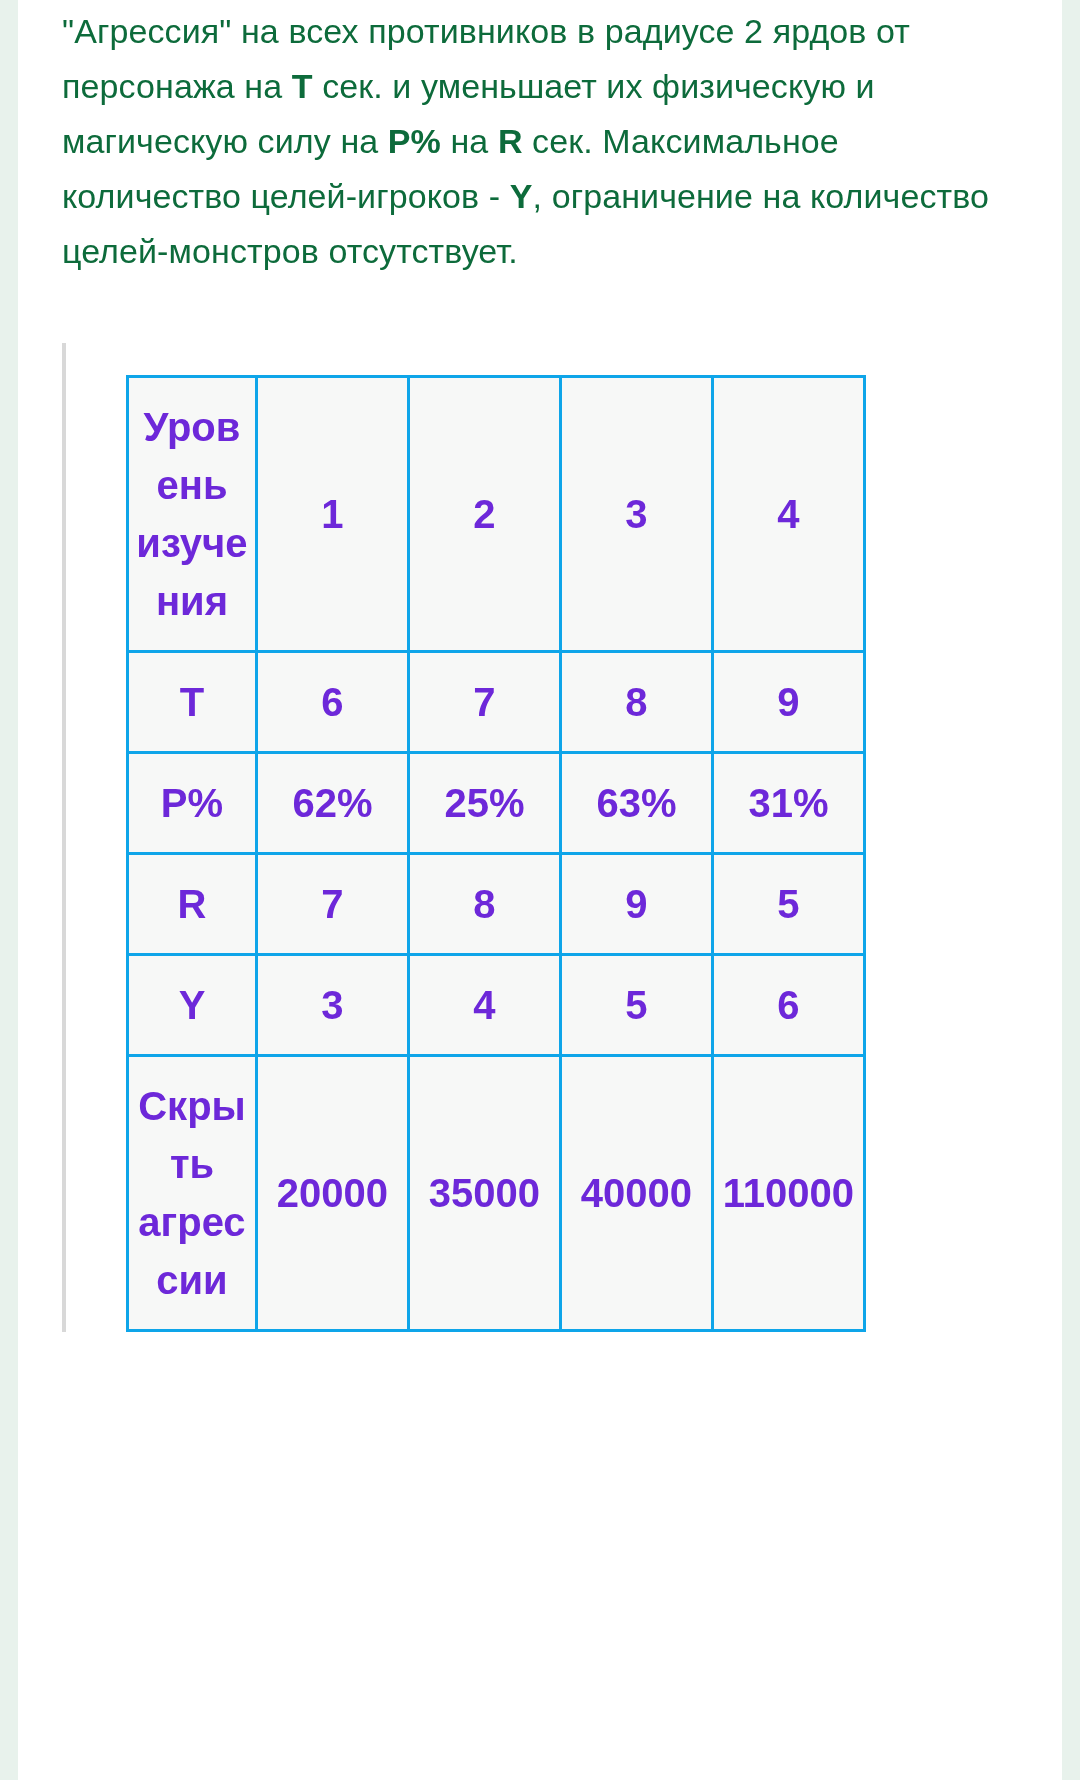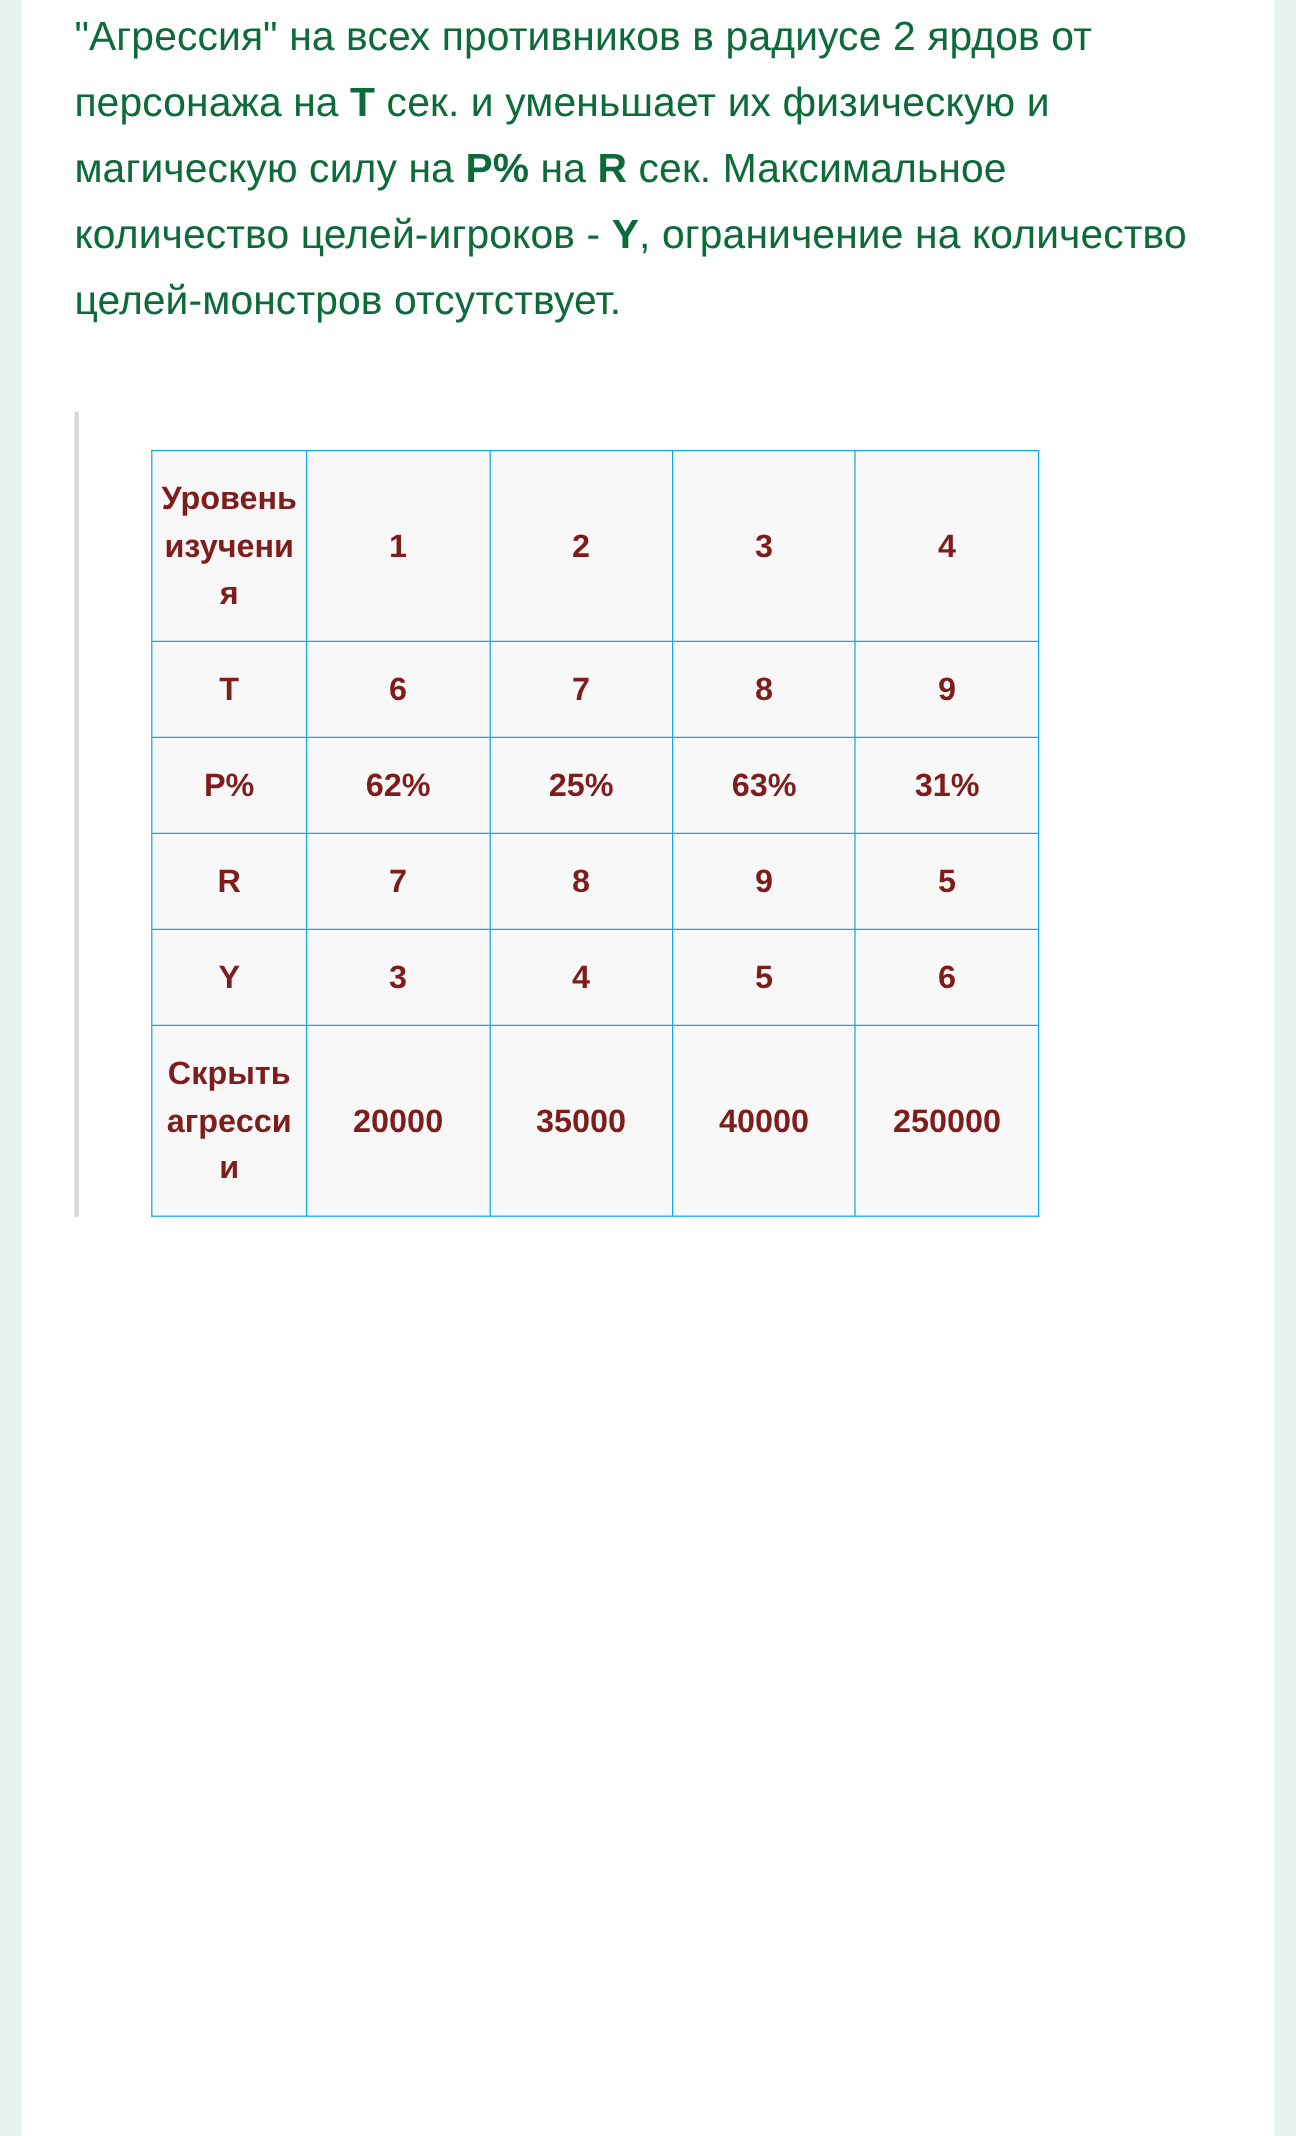--- a/index.html
+++ b/index.html
@@ -67,24 +67,24 @@
     padding: 32px 0 0 0;
   }
   table.lvl-table {
     border-collapse: collapse;
     margin-left: 60px;
     width: 740px;
     table-layout: fixed;
     background: #f7f8f7;
   }
   table.lvl-table td {
-    border: 1px solid #0ea5e9;
-    color: #7f1d1d;
+    border: 3px solid #0ea5e9;
+    color: #6d28d9;
     font-weight: 700;
-    font-size: 27px;
+    font-size: 40px;
     text-align: center;
     vertical-align: middle;
     padding: 20px 4px;
     word-wrap: break-word;
     overflow-wrap: break-word;
     line-height: 1.45;
   }
   table.lvl-table td.head-cell {
     width: 112px;
   }
@@ -138,21 +138,21 @@
                 <td class="val-cell">3</td>
                 <td class="val-cell">4</td>
                 <td class="val-cell">5</td>
                 <td class="val-cell">6</td>
               </tr>
               <tr>
                 <td class="head-cell">Скрыть агрессии</td>
                 <td class="val-cell">20000</td>
                 <td class="val-cell">35000</td>
                 <td class="val-cell">40000</td>
-                <td class="val-cell">250000</td>
+                <td class="val-cell">110000</td>
               </tr>
             </tbody>
         </table>
       </div>
     </div>
 
   </div>
 </div>
 
 </body></html>

